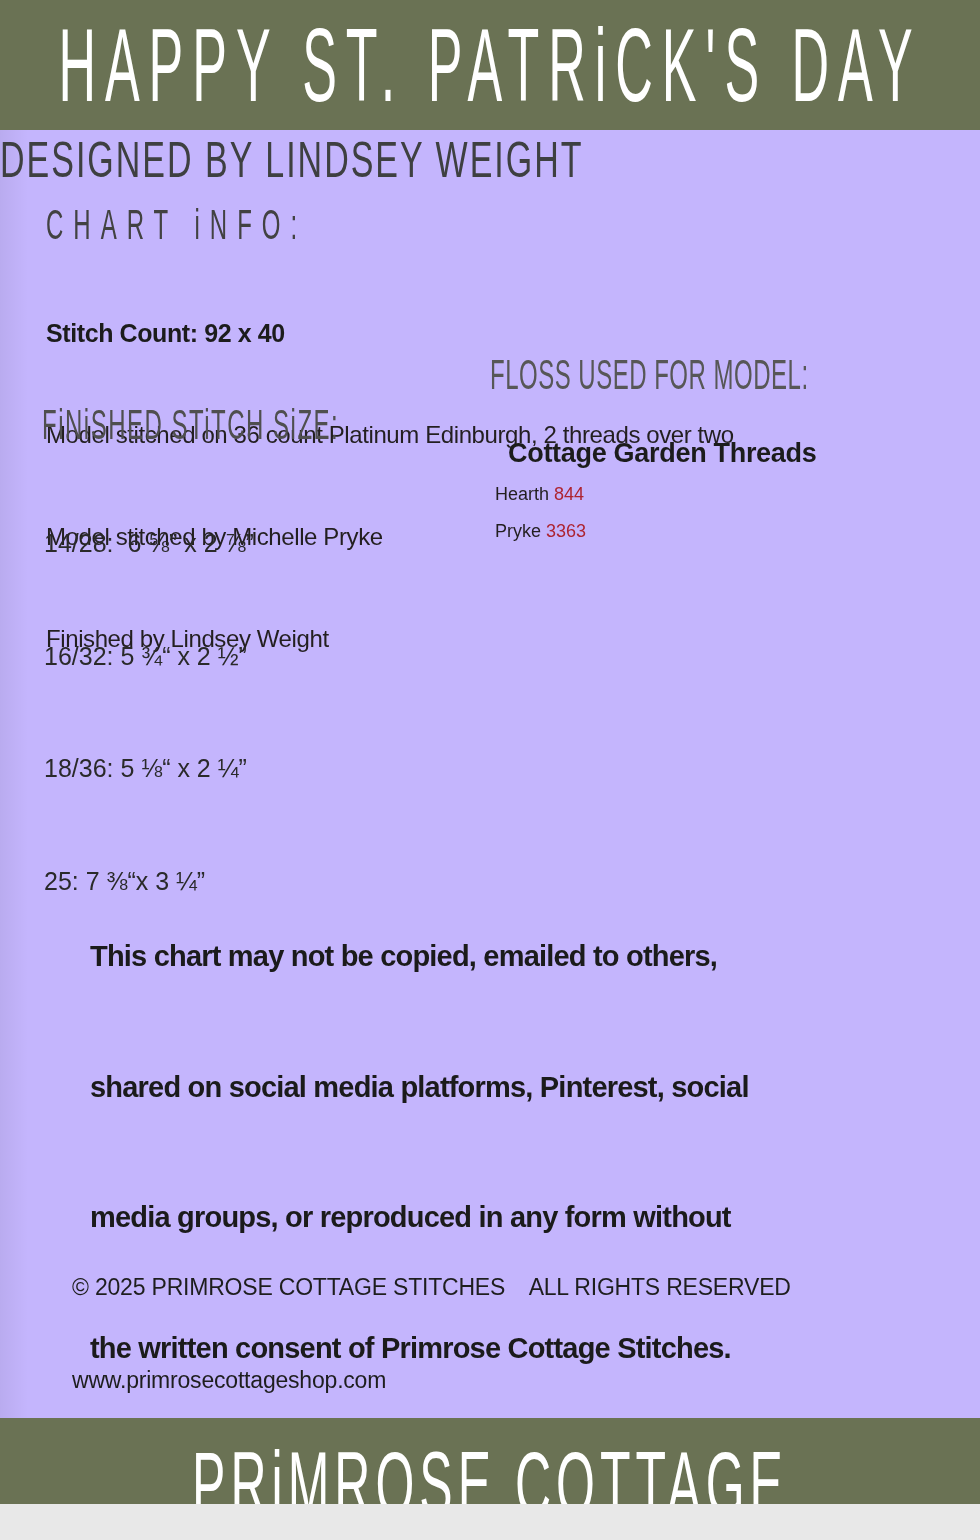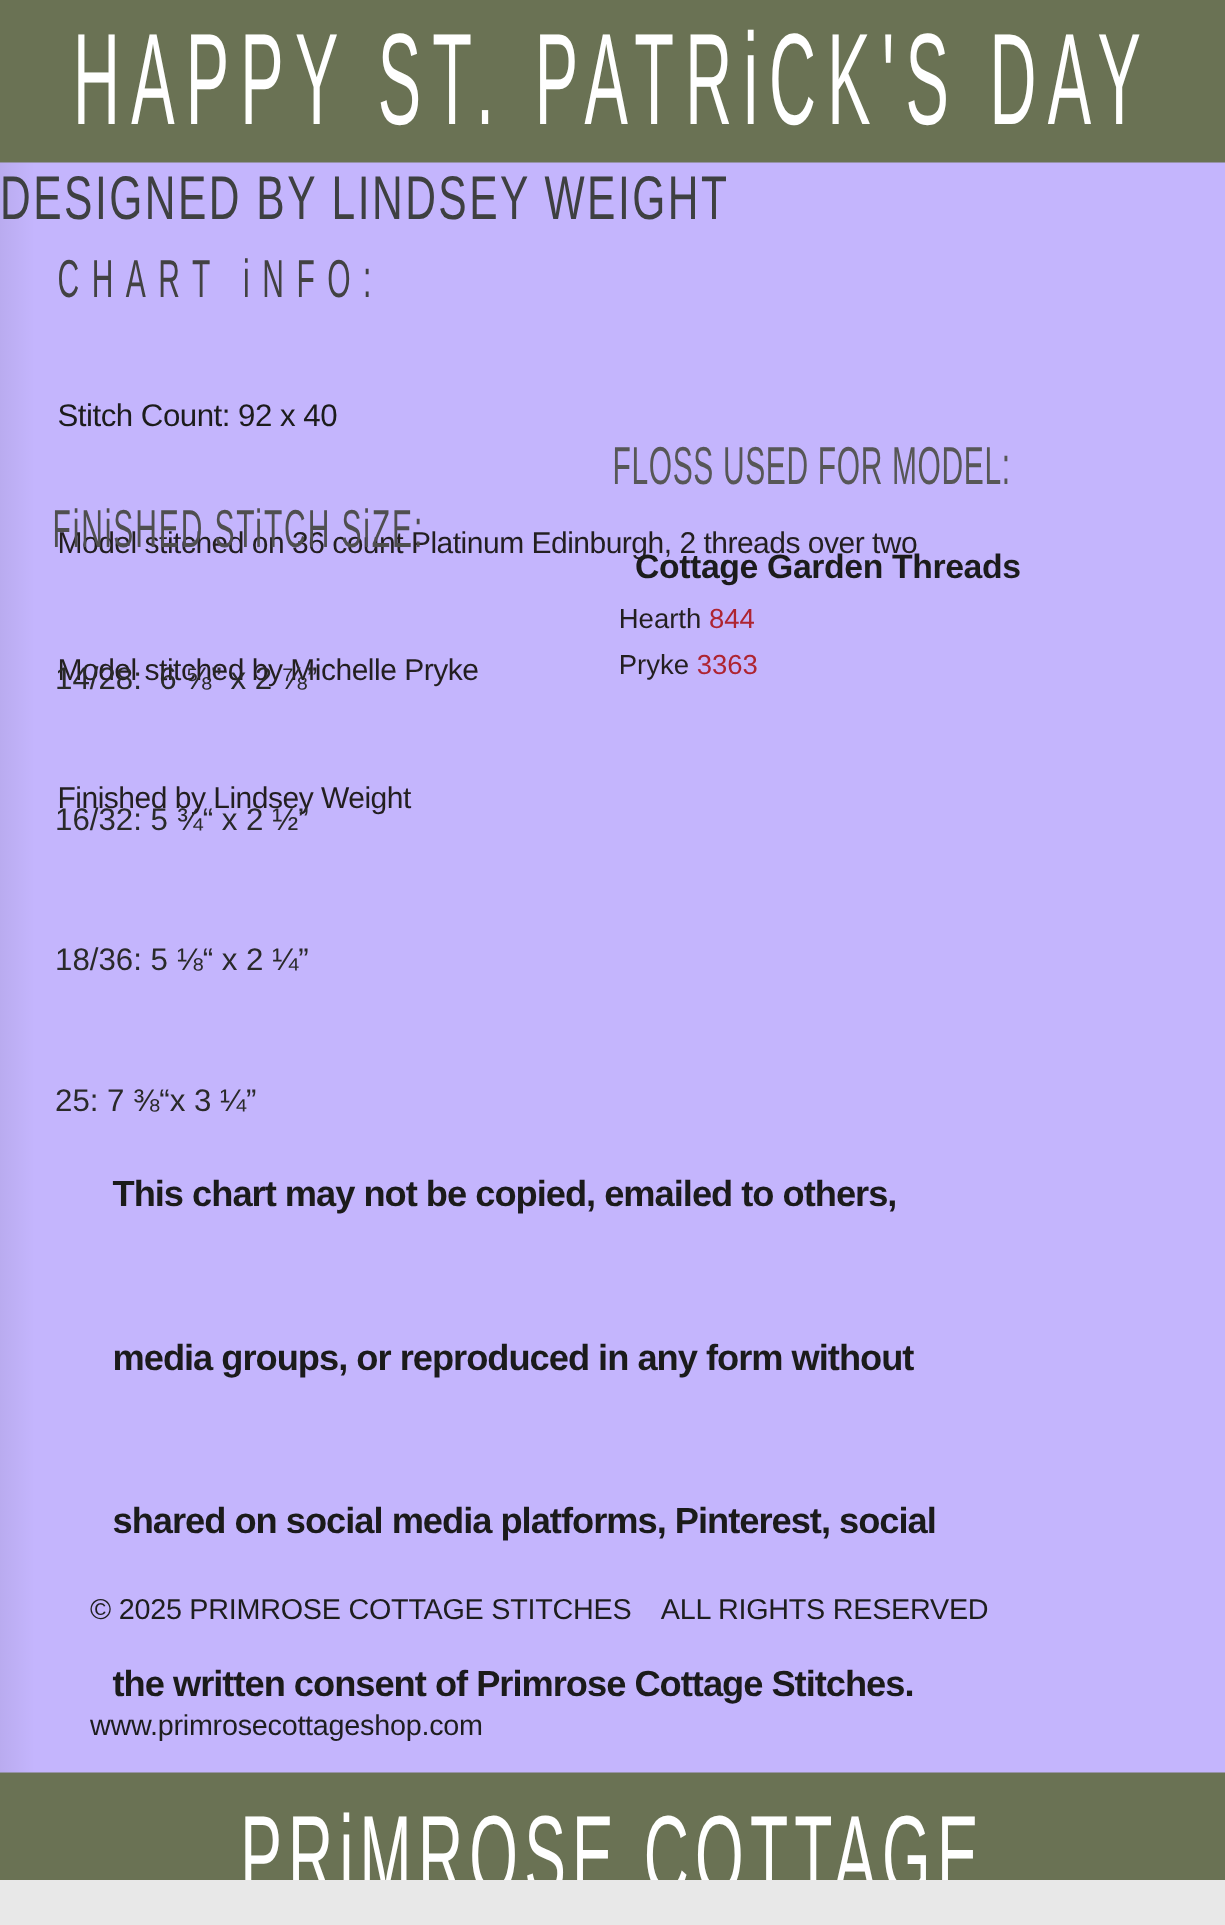--- a/index.html
+++ b/index.html
@@ -90,21 +90,21 @@
     color: var(--text-dark, #231F20);
   }
   .chart-info-body {
     left: 46px; top: 248px;
     font-size: 24px;
     line-height: 34px;
     letter-spacing: -0.4px;
     white-space: pre;
   }
   .chart-info-body .bold-line {
-    font-weight: normal;
+    font-weight: bold;
     font-size: 25px;
     color: #1c1c1c;
   }
 
   .sizes-body {
     left: 44px; top: 450px;
     font-size: 25px;
     line-height: 37.5px;
     white-space: pre;
     color: #2a2a2a;
@@ -122,21 +122,21 @@
     left: 508px; top: 438px;
     font-size: 27px;
     font-weight: bold;
     letter-spacing: -0.3px;
     color: #1c1c1c;
     white-space: pre;
   }
   .floss-threads {
     position: absolute;
     left: 495px; top: 476px;
-    font-size: 22px;
+    font-size: 18px;
     line-height: 37px;
     color: #231F20;
   }
   .floss-threads .dmc-number { color: var(--accent-red, #AE2431); }
 
   .copyright-body {
     left: 90px; top: 848px;
     font-size: 29px;
     font-weight: bold;
     letter-spacing: -0.8px;
@@ -192,22 +192,22 @@
 
   <div class="floss-brand">Cottage Garden Threads</div>
 
   <div class="floss-threads">
     <div><span>Hearth</span> <span class="dmc-number">844</span></div>
     <div><span>Pryke</span> <span class="dmc-number">3363</span></div>
   </div>
 
   <div class="body-block copyright-body">
     <div>This chart may not be copied, emailed to others,</div>
+    <div>shared on social media platforms, Pinterest, social</div>
     <div>media groups, or reproduced in any form without</div>
-    <div>shared on social media platforms, Pinterest, social</div>
     <div>the written consent of Primrose Cottage Stitches.</div>
   </div>
 
   <div class="body-block fine-print-body">
     <div>© 2025 PRIMROSE COTTAGE STITCHES    ALL RIGHTS RESERVED</div>
     <div>www.primrosecottageshop.com</div>
     <div>Instagram/Facebook:</div>
     
     
     

